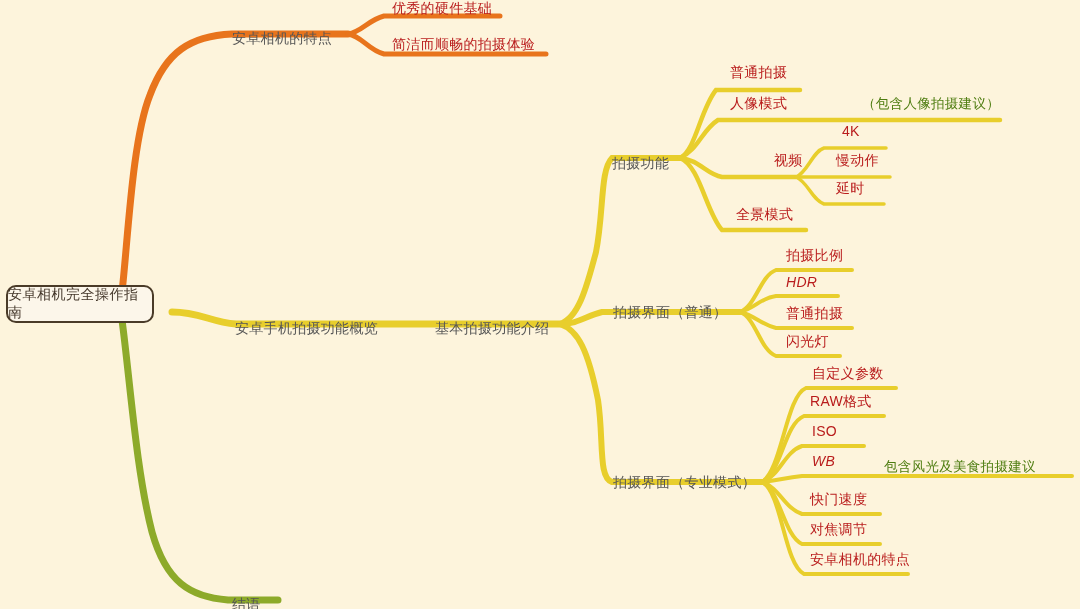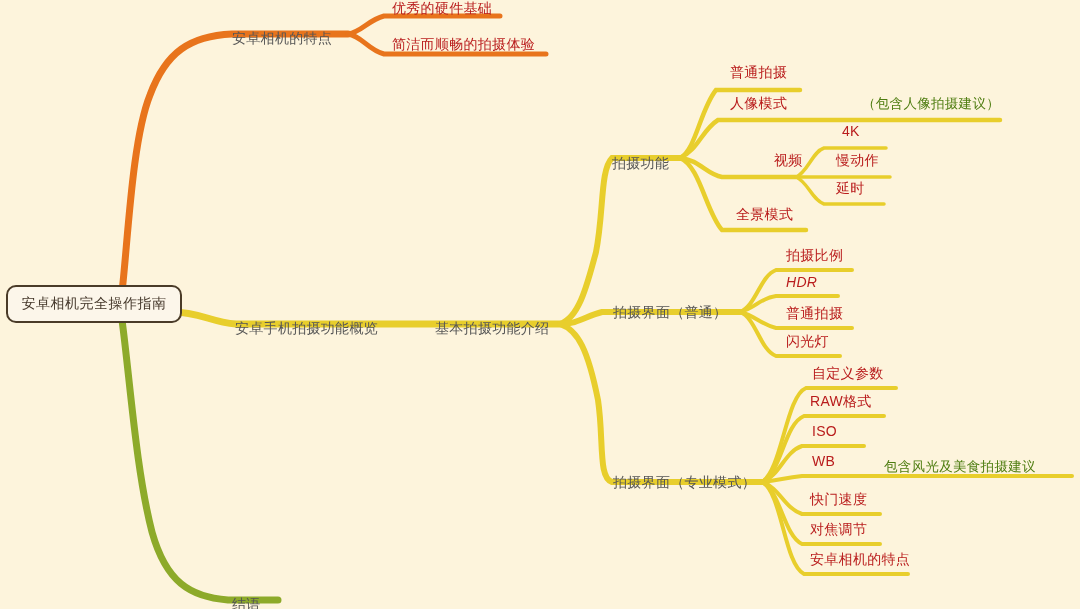--- a/index.html
+++ b/index.html
@@ -30,21 +30,21 @@
     white-space: nowrap;
     letter-spacing: 0.3px;
   }
   .node-label.lvl2 { font-size: 14px; color: #555; margin-top: 16px; }
   .node-label.leaf { font-size: 14px; color: #b91c1c; }
   .node-label.note { font-size: 13.5px; color: #4d7c0f; }
   .root-node {
     position: absolute;
     left: 6px;
     top: 285px;
-    width: 176px;
+    width: 148px;
     height: 38px;
     box-sizing: border-box;
     border: 2px solid #4A3B28;
     border-radius: 10px;
     background: #FCF6EA;
     display: flex;
     align-items: center;
     justify-content: center;
     color: #44372A;
     font-size: 14px;
@@ -119,20 +119,20 @@
   <div class="node-label leaf" style="left:786px; top:247px;">拍摄比例</div>
   <div class="node-label leaf" style="left:786px; top:274px;font-style:italic;">HDR</div>
   <div class="node-label leaf" style="left:786px; top:305px;">普通拍摄</div>
   <div class="node-label leaf" style="left:786px; top:333px;">闪光灯</div>
 
   <div class="node-label lvl2" style="left:613px; top:458px;">拍摄界面（专业模式）</div>
   <div class="node-label note" style="left:884px; top:459px;">包含风光及美食拍摄建议</div>
   <div class="node-label leaf" style="left:812px; top:365px;">自定义参数</div>
   <div class="node-label leaf" style="left:810px; top:393px;">RAW格式</div>
   <div class="node-label leaf" style="left:812px; top:423px;">ISO</div>
-  <div class="node-label leaf" style="left:812px; top:453px;">WB</div>
+  <div class="node-label leaf" style="left:812px; top:453px;font-style:italic;">WB</div>
   <div class="node-label leaf" style="left:810px; top:491px;">快门速度</div>
   <div class="node-label leaf" style="left:810px; top:521px;">对焦调节</div>
   <div class="node-label leaf" style="left:810px; top:551px;">安卓相机的特点</div>
 
   <div class="node-label lvl2" style="left:232px; top:580px;">结语</div>
 
 </div>
 
 </body></html>

